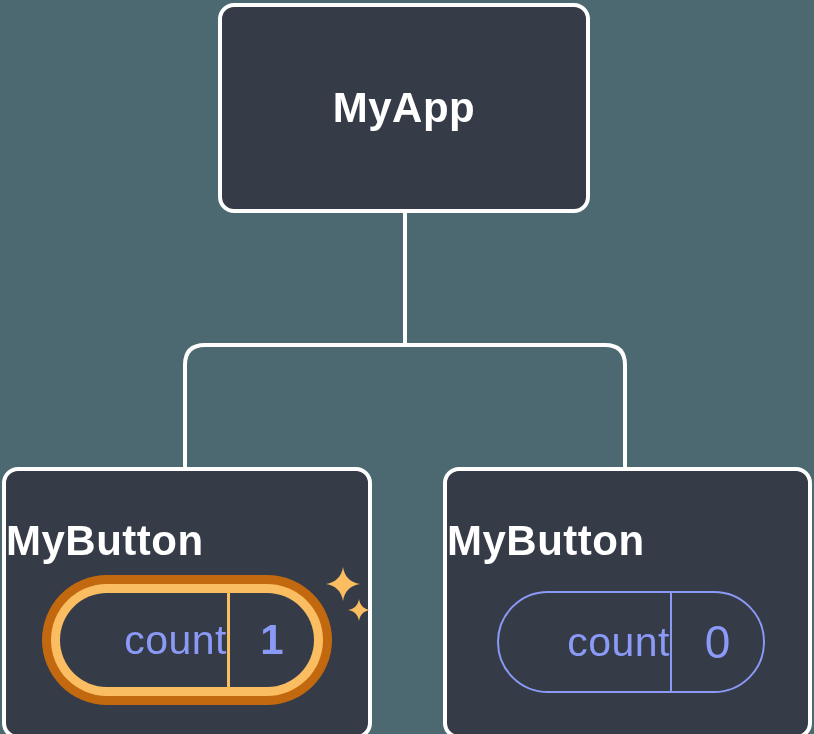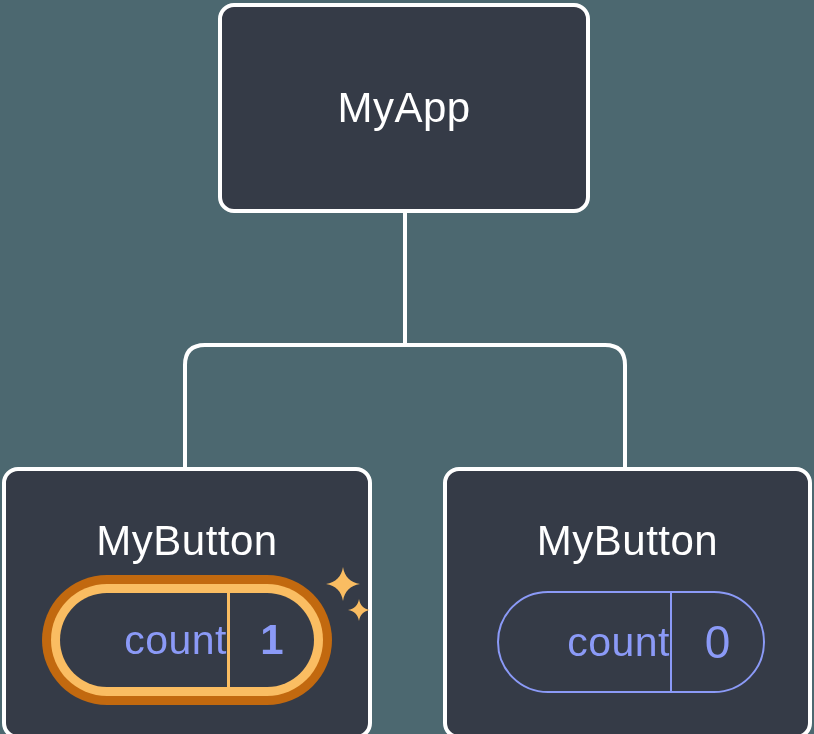--- a/index.html
+++ b/index.html
@@ -31,28 +31,27 @@
     width: 372px; height: 210px;
     display: flex;
     align-items: center;
     justify-content: center;
   }
   .card-child-left  { left: 2px;   top: 467px; width: 370px; height: 272px; }
   .card-child-right { left: 443px; top: 467px; width: 369px; height: 272px; }
   .node-label {
     color: #FFFFFF;
     font-size: 42px;
-    font-weight: 400;
+    font-weight: 700;
     letter-spacing: 0.5px;
     white-space: nowrap;
   }
   .child-label {
     position: absolute;
     top: 46px; left: 0; right: 0;
-    text-align: center;
   }
   
   .state-pill-hl {
     position: absolute;
     left: 36px; top: 104px;
     width: 290px; height: 130px;
     border-radius: 65px;
     background: #C2690F;
     padding: 9px;
     box-sizing: border-box;

